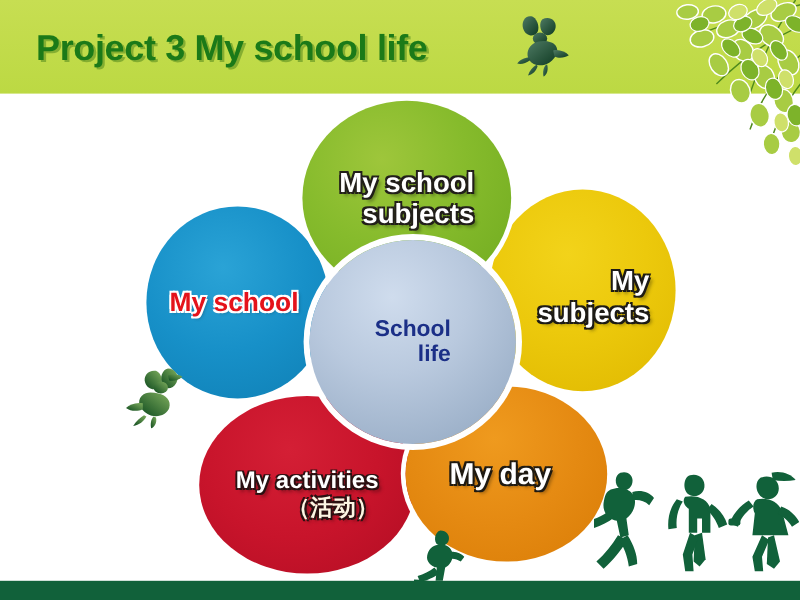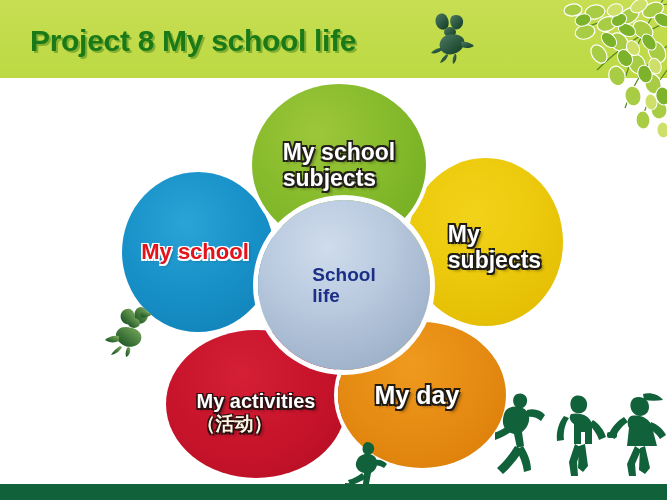--- a/index.html
+++ b/index.html
@@ -35,21 +35,21 @@
   
   .leaves{
     position:absolute;right:0;top:0;width:200px;height:150px;
   }
 
   
   .petal{
     position:absolute;border-radius:50%;
     box-shadow:0 0 0 4px #ffffff;
     display:flex;align-items:center;justify-content:center;
-    text-align:left;line-height:1.12;
+    text-align:right;line-height:1.12;
   }
   .petal .lbl{
     position:relative;z-index:3;
     font-weight:bold;
     font-family:"Liberation Sans",sans-serif;
     pointer-events:none;
   }
 
   
   .petal-subjects{
@@ -140,21 +140,21 @@
   .kids{position:absolute;left:495px;bottom:12px;width:172px;height:100px;z-index:5;}
   .kid-running-left{position:absolute;left:345px;bottom:12px;width:42px;height:48px;z-index:5;}
 </style>
 </head>
 <body>
 
 <div class="slide">
 
   <div class="header-band">
 
-    <div class="header-title">Project 8 My school life</div>
+    <div class="header-title">Project 3 My school life</div>
 
     <div class="fairy-header">
       <svg width="50" height="52" viewBox="0 0 50 52" aria-hidden="true">
         <defs>
           <linearGradient id="fg1" x1="0" y1="0" x2="1" y2="1">
             <stop offset="0%" stop-color="#4e7a63"></stop>
             <stop offset="100%" stop-color="#0f3a22"></stop>
           </linearGradient>
         </defs>
         <g fill="url(#fg1)">

